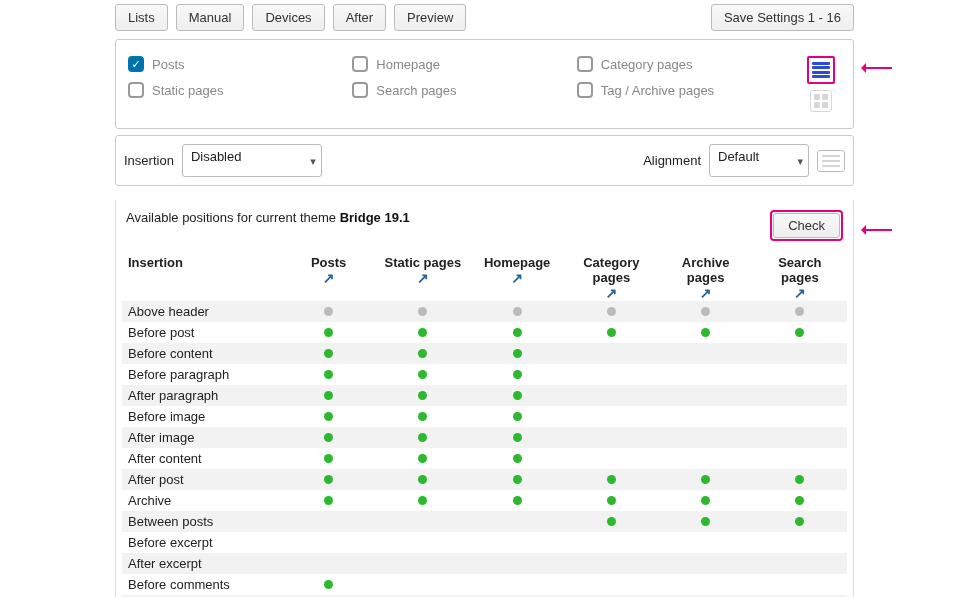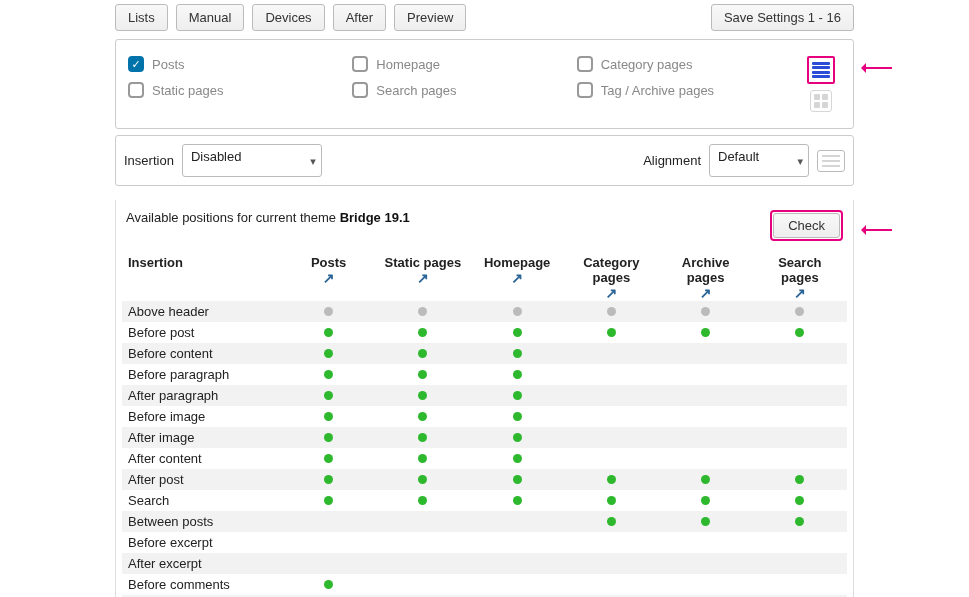--- a/index.html
+++ b/index.html
@@ -311,21 +311,21 @@
           <tr class="odd">
             <td>After post</td>
             <td class="col-center"><span class="dot green"></span></td>
             <td class="col-center"><span class="dot green"></span></td>
             <td class="col-center"><span class="dot green"></span></td>
             <td class="col-center"><span class="dot green"></span></td>
             <td class="col-center"><span class="dot green"></span></td>
             <td class="col-center"><span class="dot green"></span></td>
           </tr>
           <tr>
-            <td>Search</td>
+            <td>Archive</td>
             <td class="col-center"><span class="dot green"></span></td>
             <td class="col-center"><span class="dot green"></span></td>
             <td class="col-center"><span class="dot green"></span></td>
             <td class="col-center"><span class="dot green"></span></td>
             <td class="col-center"><span class="dot green"></span></td>
             <td class="col-center"><span class="dot green"></span></td>
           </tr>
           <tr class="odd">
             <td>Between posts</td>
             <td class="col-center"></td>

